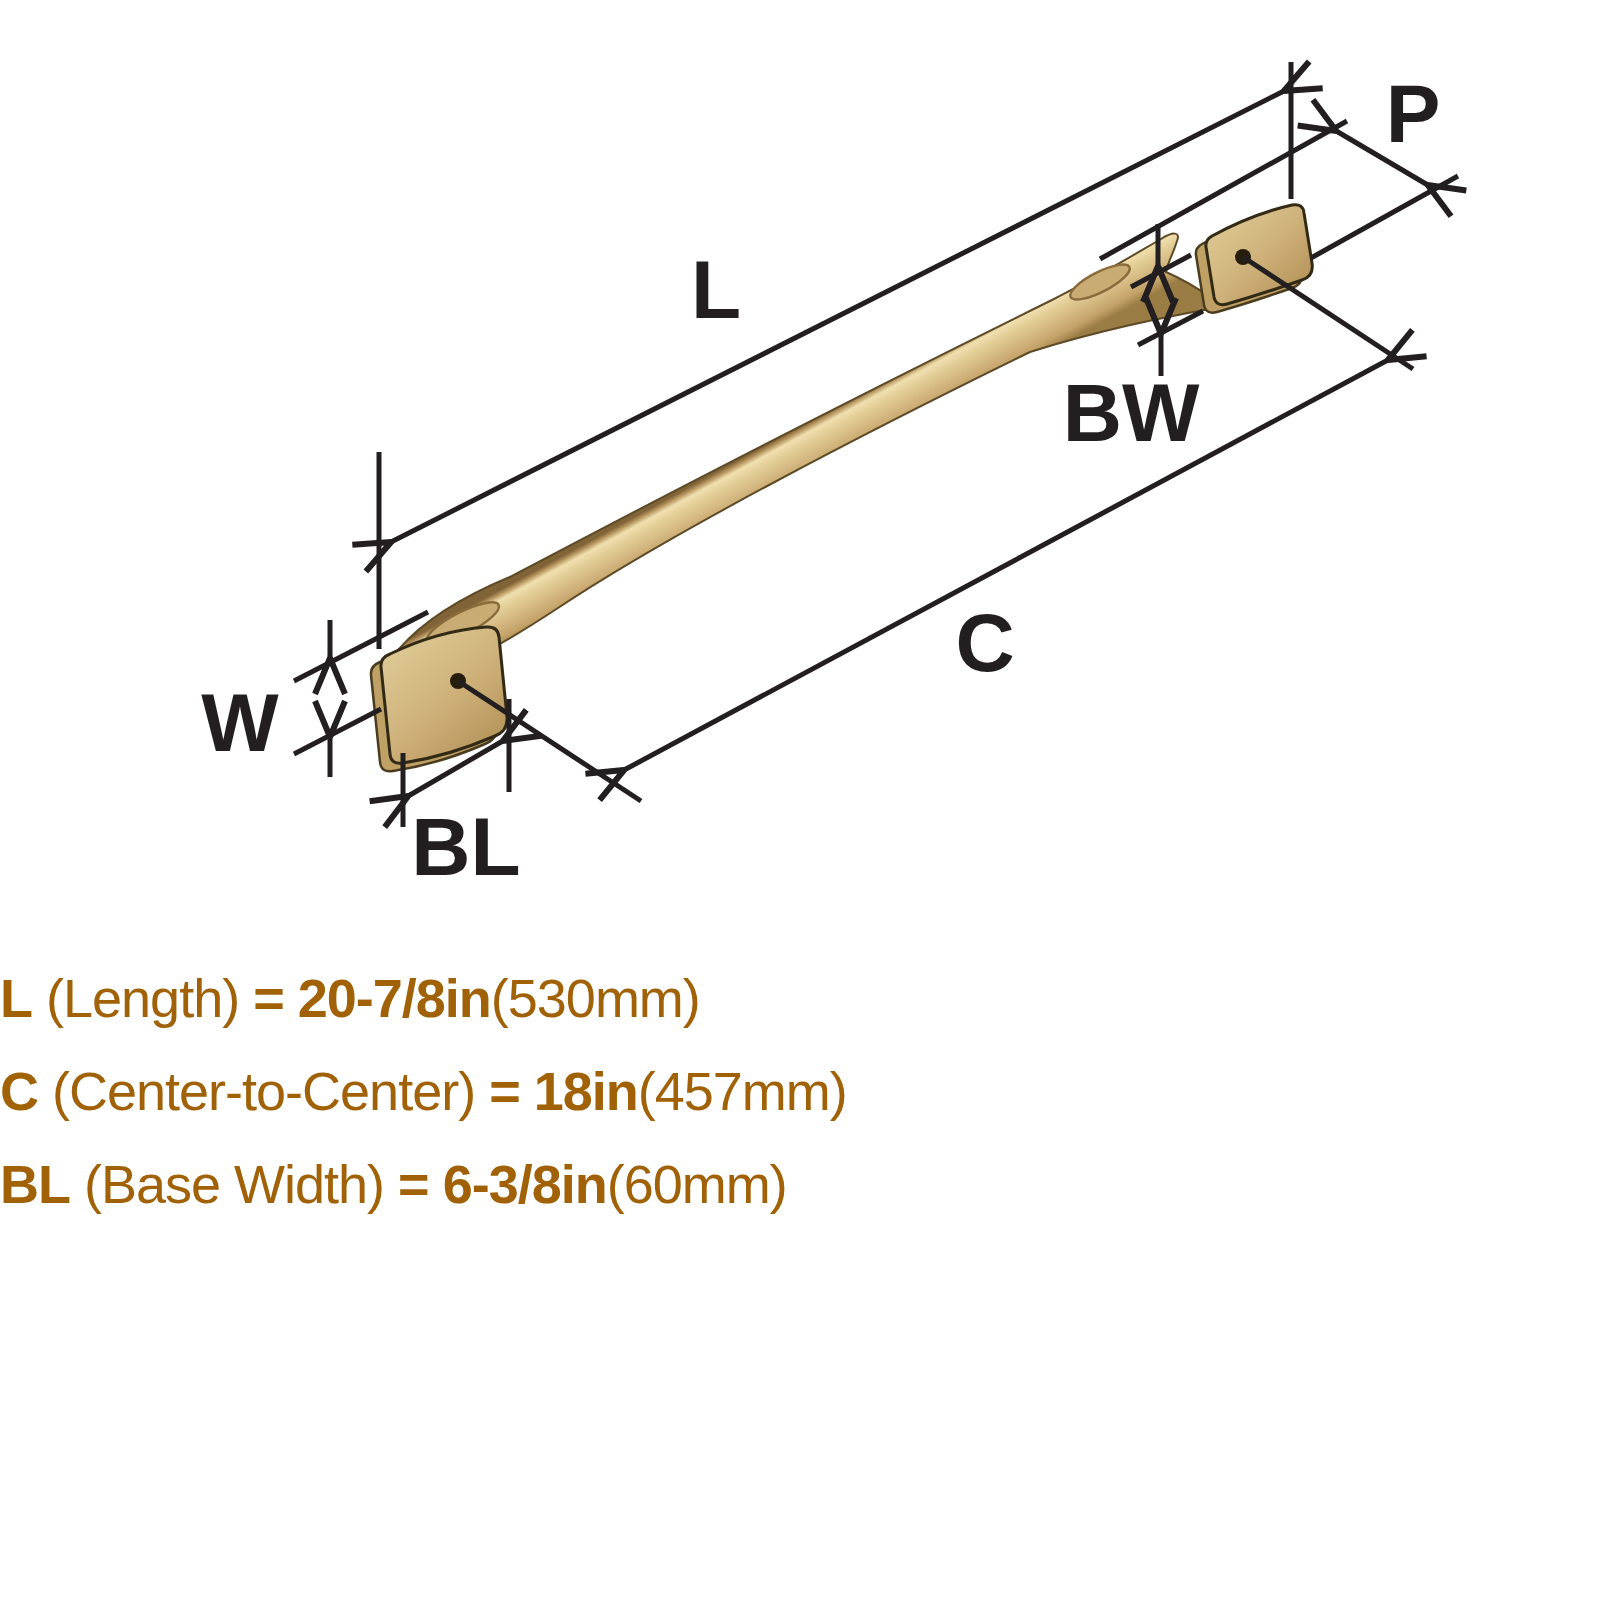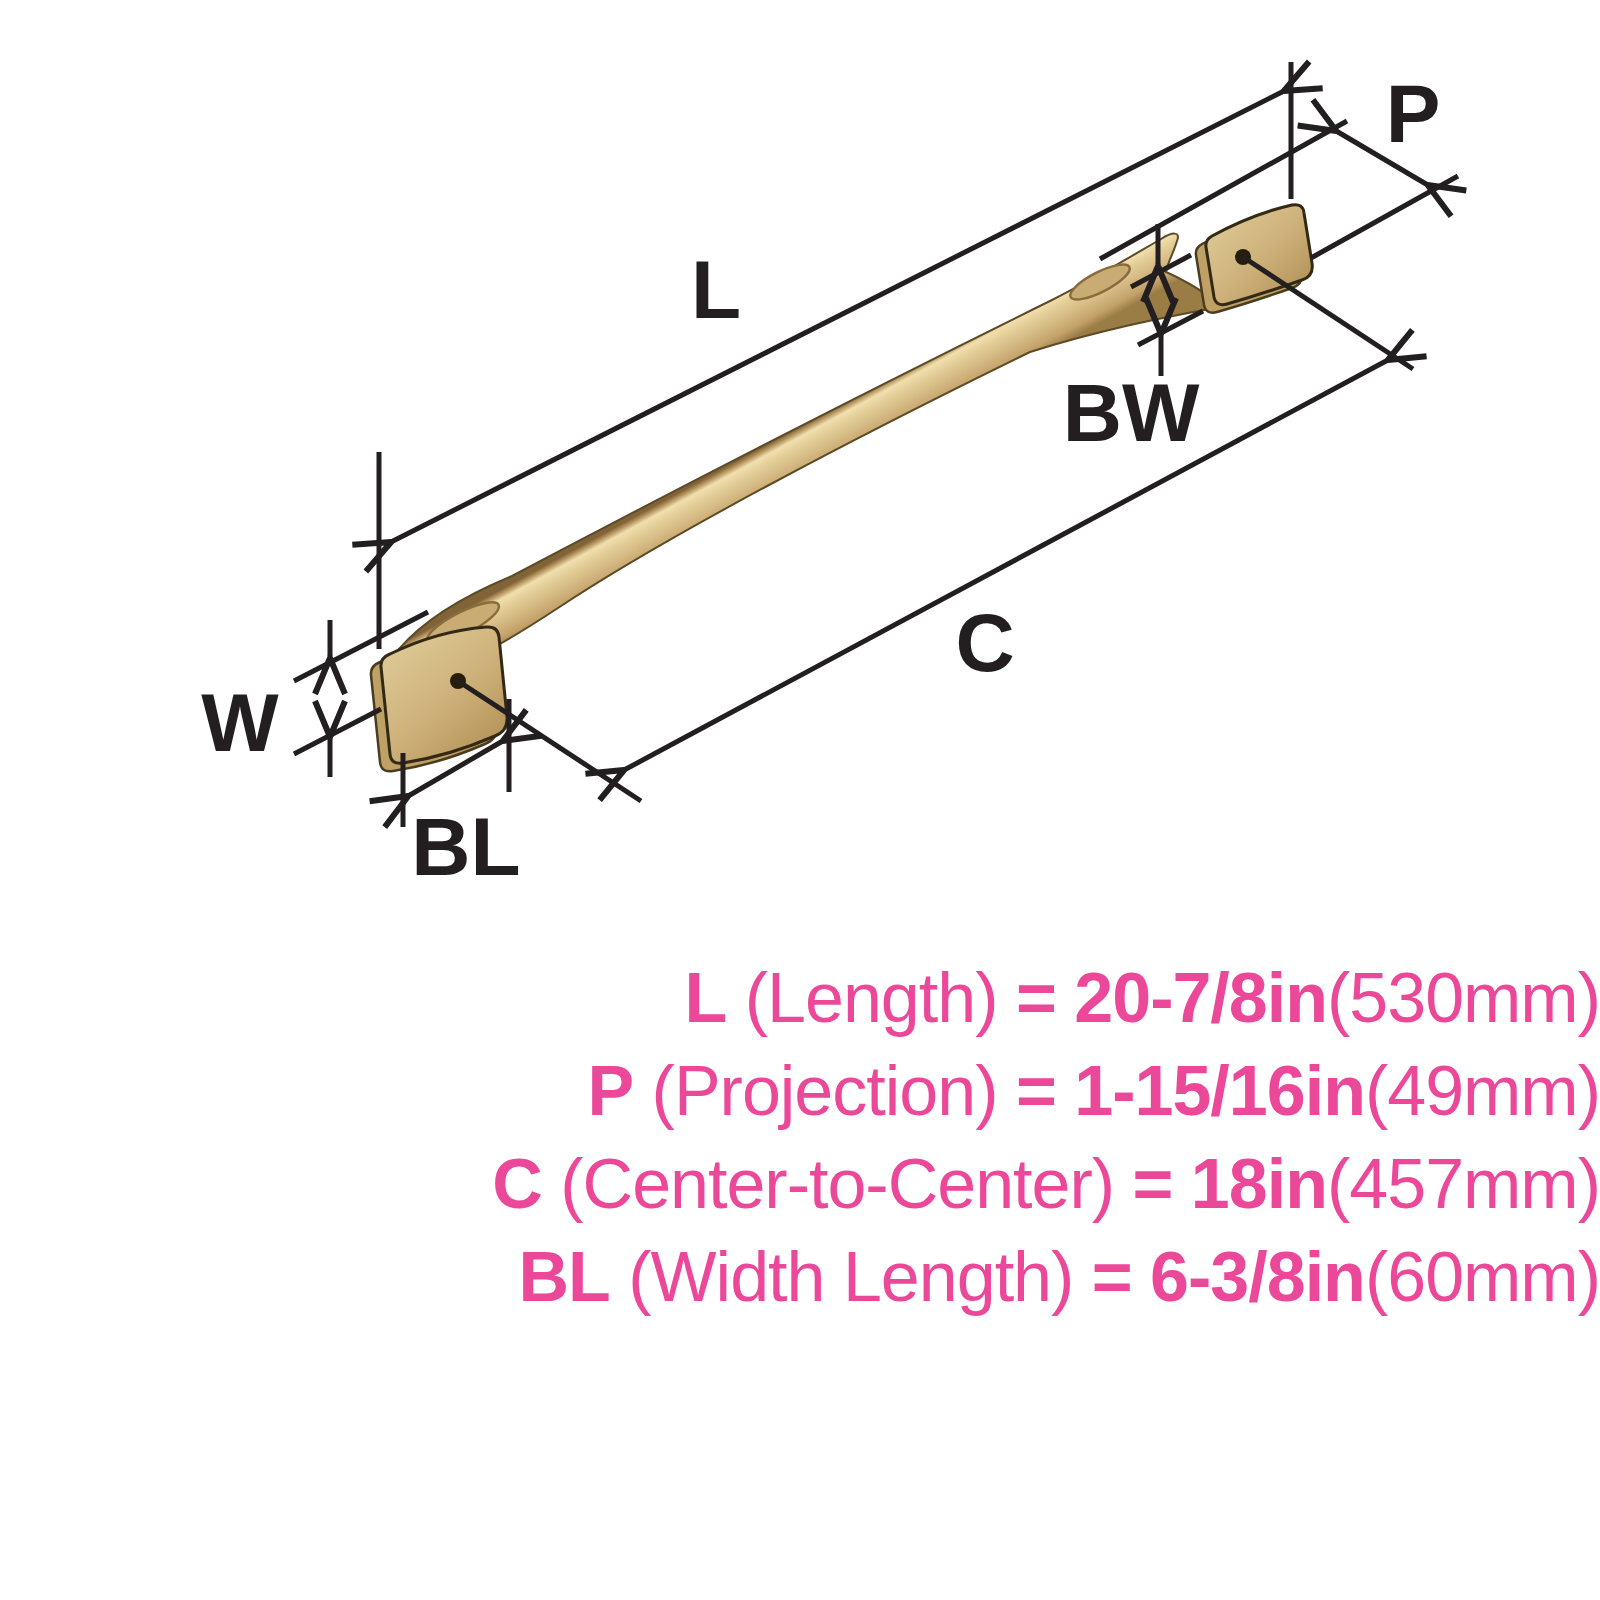--- a/index.html
+++ b/index.html
@@ -1,22 +1,22 @@
 <!DOCTYPE html>
 <html><head>
 <meta charset="utf-8">
 <style>
   html,body{margin:0;padding:0;background:#ffffff;}
   body{width:1600px;height:1600px;position:relative;overflow:hidden;
        font-family:"Liberation Sans","DejaVu Sans",sans-serif;}
   #diagram{position:absolute;left:0;top:0;}
   .dim{stroke-width:5;fill:none;}
   .lbl{font-size:82px;font-weight:600;text-anchor:middle;}
-  .specs{position:absolute;left:0;right:0;top:952px;text-align:right;
-         font-size:70px;line-height:93px;color:#ec4899;letter-spacing:-1px;white-space:nowrap;}
+  .specs{position:absolute;left:0;right:0;top:952px;text-align:left;
+         font-size:54px;line-height:93px;color:#a16207;letter-spacing:-1px;white-space:nowrap;}
   .specs .b{font-weight:bold;}
 </style>
 </head>
 <body>
 
 <svg id="diagram" width="1600" height="1600" viewBox="0 0 1600 1600">
   <defs>
     <marker id="arw" markerUnits="userSpaceOnUse" markerWidth="46" markerHeight="38" viewBox="0 0 46 38" refX="3" refY="19" orient="auto-start-reverse">
       <path d="M41,4 L5,19 L41,34" fill="none" stroke="#231f20" stroke-width="6"></path>
     </marker>
@@ -116,27 +116,22 @@
   </g>
 </svg>
 
 <div class="specs">
   <div>
     <span class="b">L</span>
     <span>(Length)</span>
     <span class="b">= 20-7/8in</span><span>(530mm)</span>
   </div>
   <div>
-    <span class="b">P</span>
-    <span>(Projection)</span>
-    <span class="b">= 1-15/16in</span><span>(49mm)</span>
-  </div>
-  <div>
     <span class="b">C</span>
     <span>(Center-to-Center)</span>
     <span class="b">= 18in</span><span>(457mm)</span>
   </div>
   <div>
     <span class="b">BL</span>
-    <span>(Width Length)</span>
+    <span>(Base Width)</span>
     <span class="b">= 6-3/8in</span><span>(60mm)</span>
   </div>
 </div>
 
 </body></html>

